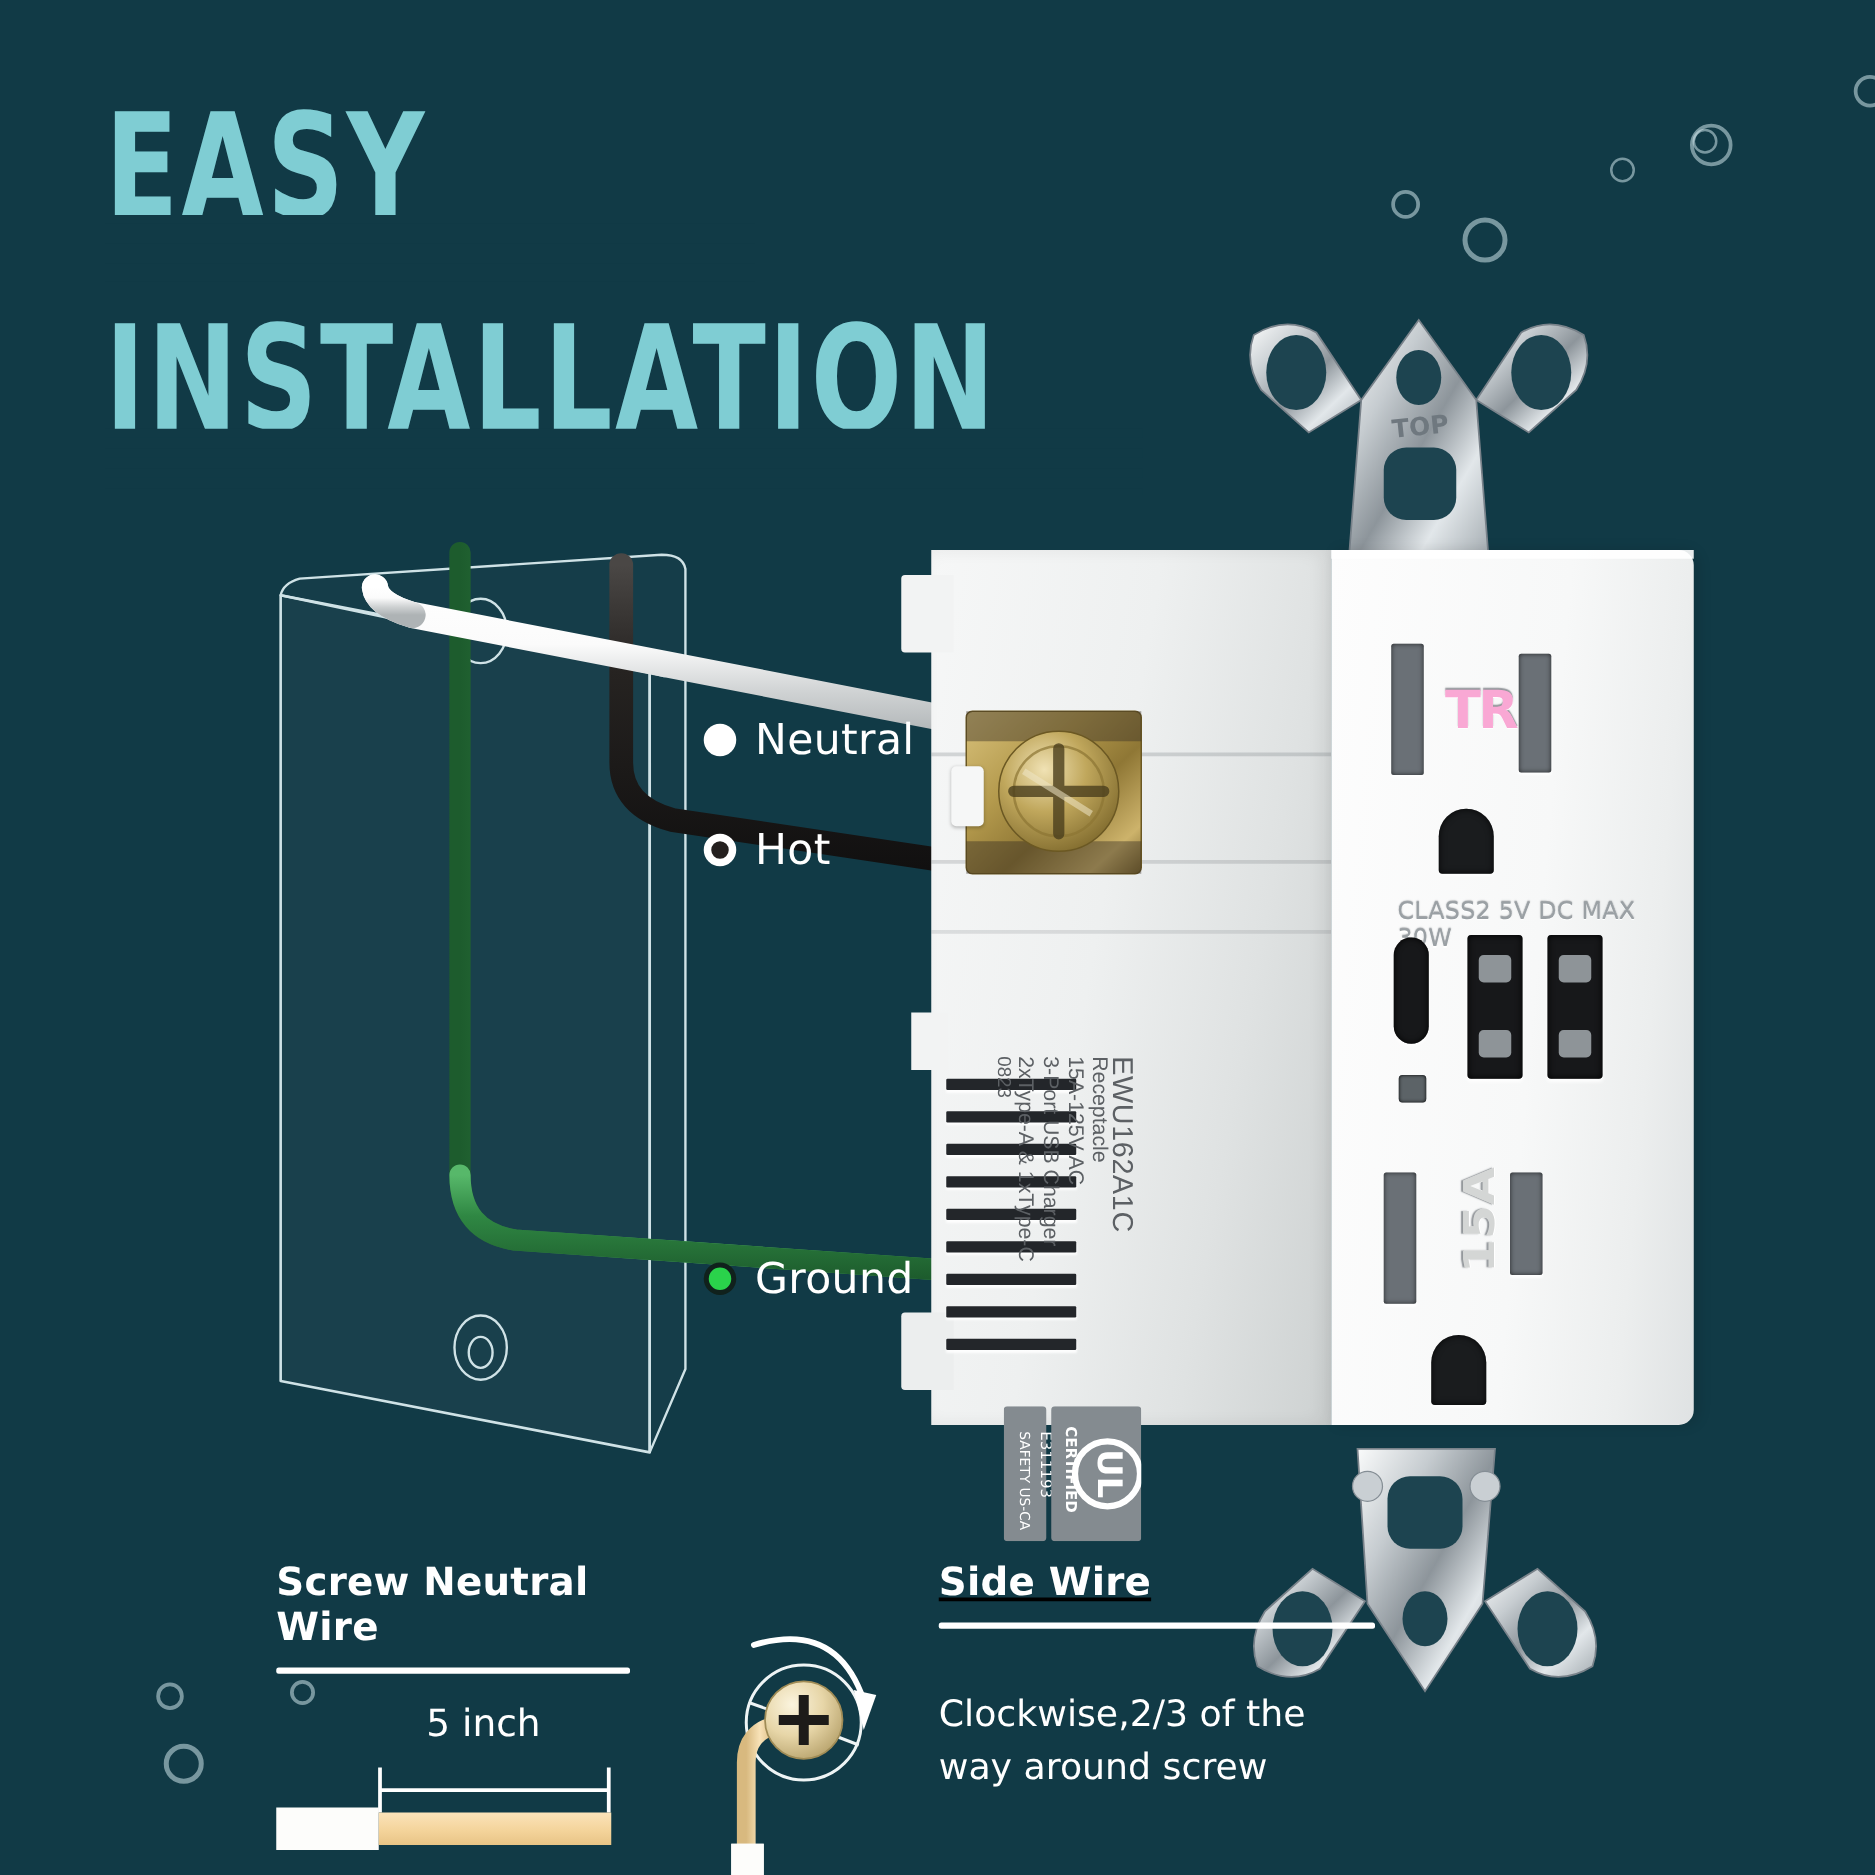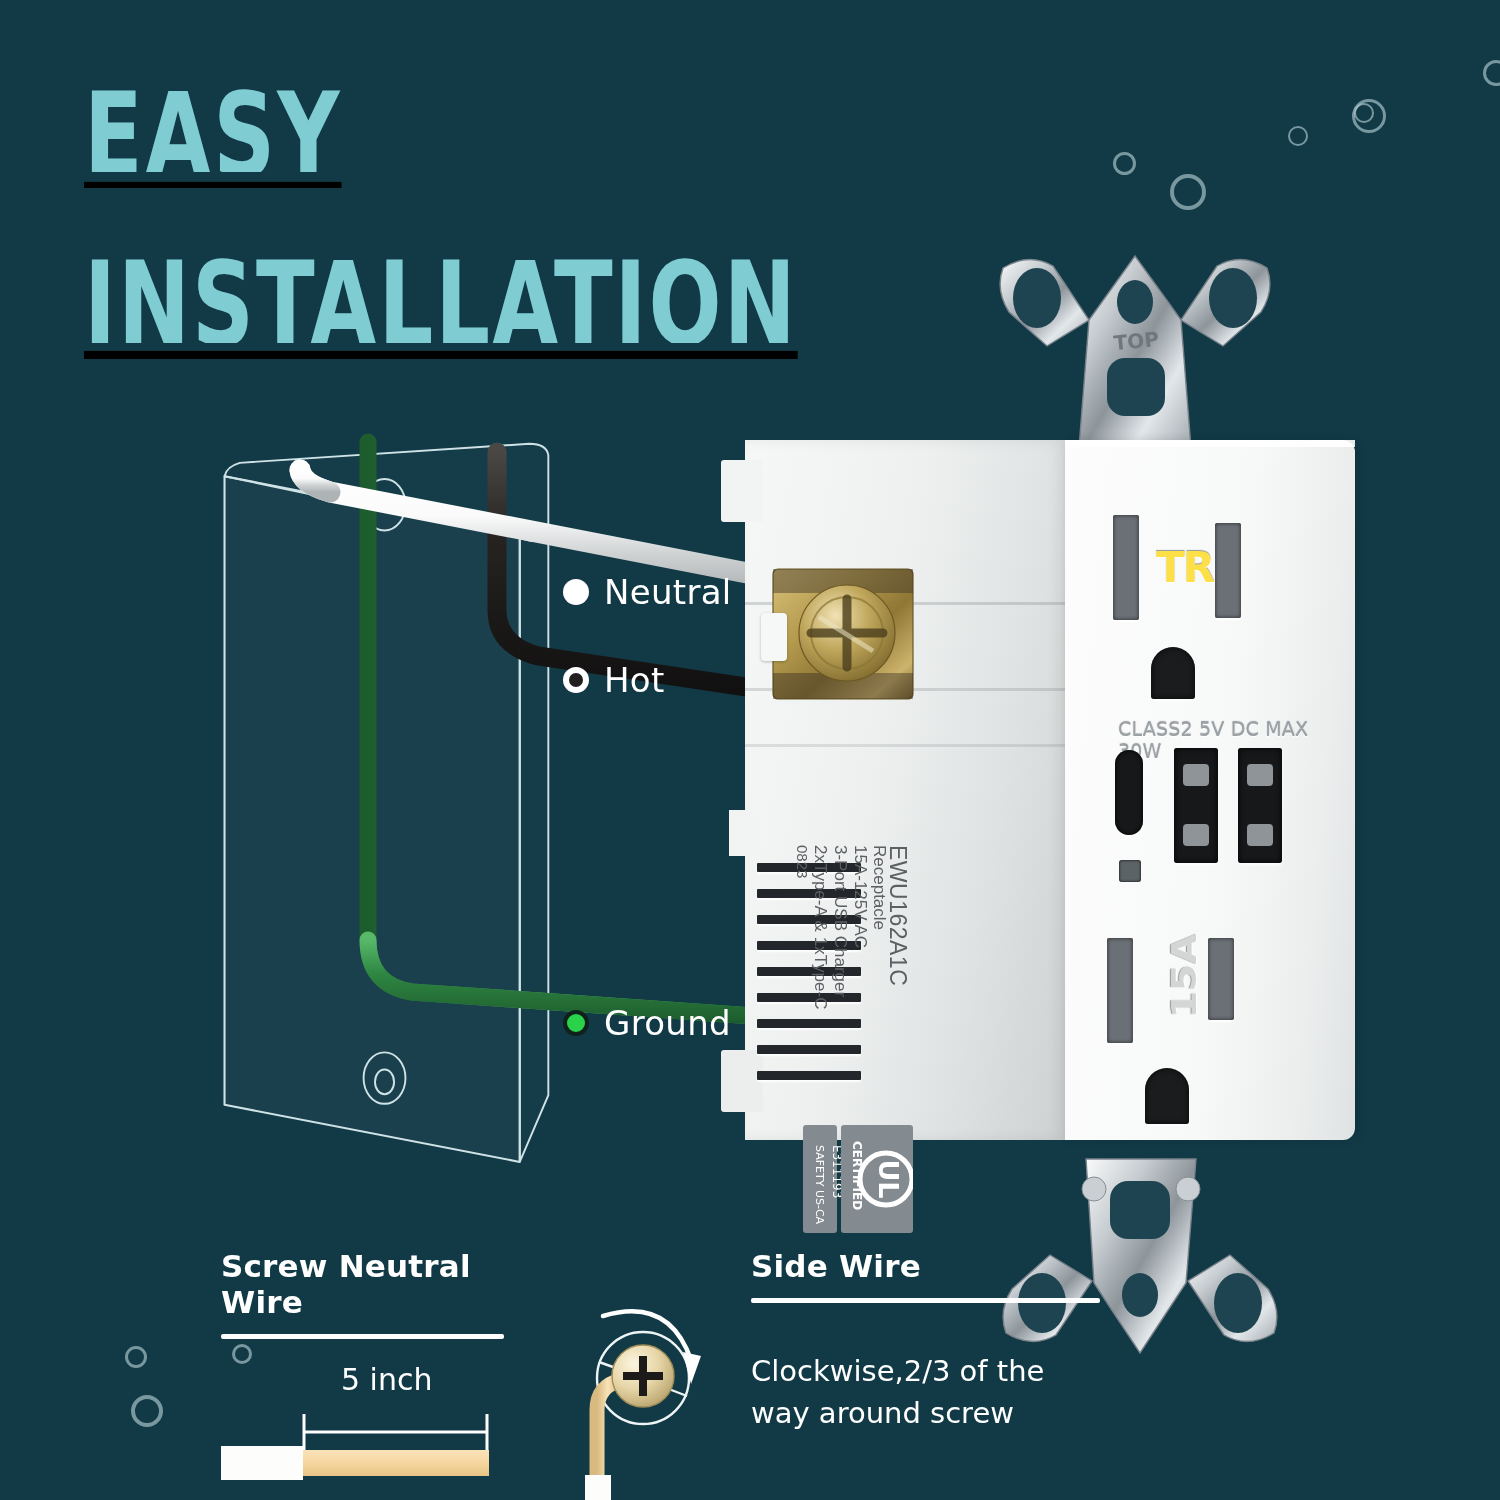--- a/index.html
+++ b/index.html
@@ -8,21 +8,21 @@
     background:#113a46;
     font-family:"Liberation Sans", sans-serif;
   }
   #stage{position:relative;width:1500px;height:1500px;background:#113a46;overflow:hidden;}
 
   
   .bubble{position:absolute;border-radius:50%;border:3px solid rgba(205,228,233,.55);box-sizing:border-box;}
 
   
   #headline{position:absolute;left:84px;top:82px;width:880px;}
-  .hl-line{position:relative;line-height:.92;text-decoration:underline;}
+  .hl-line{position:relative;line-height:.92;}
   .hl-text{
     font-family:"DejaVu Sans", sans-serif;
     font-weight:bold;
     color:#7fcdd3;
     letter-spacing:2px;
     transform:scaleY(1.35) scaleX(1.0);
     transform-origin:left top;
     display:block;
   }
   .hl1 .hl-text{font-size:86px;}
@@ -43,21 +43,21 @@
   .wlabel .txt{color:#ffffff;font-size:34px;font-family:"DejaVu Sans", sans-serif;letter-spacing:.3px;}
 
   
   .sec-title{
     color:#ffffff;font-size:31px;font-weight:bold;
     font-family:"DejaVu Sans", sans-serif;letter-spacing:.2px;
   }
   .sec-rule{height:5px;background:#ffffff;border-radius:2px;margin-top:14px;}
 
   #secScrew{position:absolute;left:221px;top:1248px;width:283px;}
-  #secSide{position:absolute;left:751px;top:1248px;width:349px;}
+  #secSide{position:absolute;left:751px;top:1248px;width:349px;text-decoration:underline;}
 
   #inchWrap{position:absolute;left:221px;top:1370px;width:285px;height:120px;}
   .inch-label{position:absolute;left:120px;top:-8px;color:#ffffff;font-size:30px;
      font-family:"DejaVu Sans", sans-serif;}
   .wire-white{position:absolute;left:0;top:76px;width:82px;height:34px;background:#fdfdfb;}
   .wire-copper{position:absolute;left:82px;top:80px;width:186px;height:26px;
      background:linear-gradient(180deg,#fbe3ba 0%,#f4d49b 55%,#e8c486 100%);}
 
   #sideText{position:absolute;left:751px;top:1350px;width:360px;color:#ffffff;
      font-size:29px;line-height:1.45;font-family:"DejaVu Sans", sans-serif;}
@@ -65,21 +65,21 @@
   #screwDiagram{position:absolute;left:565px;top:1290px;width:200px;height:210px;}
 
   
   #device{position:absolute;left:735px;top:250px;width:620px;height:1100px;}
   .face{position:absolute;}
   .slot{position:absolute;background:#6a7076;border-radius:2px;
         box-shadow:inset 0 0 4px rgba(0,0,0,.65), 0 2px 2px rgba(255,255,255,.85);}
   .gslot{position:absolute;background:#1a1c1e;border-radius:22px 22px 3px 3px;
         box-shadow:inset 0 0 6px rgba(0,0,0,.8), 0 2px 2px rgba(255,255,255,.8);}
 
-  .emboss{position:absolute;color:#fde047;font-weight:bold;
+  .emboss{position:absolute;color:#f9a8d4;font-weight:bold;
           font-family:"DejaVu Sans", sans-serif;
           text-shadow:0 1px 0 rgba(255,255,255,.95), 0 -1px 1px rgba(120,125,130,.8);}
 
   .vent{position:absolute;background:#23262a;border-radius:1px;
         box-shadow:0 2px 2px rgba(255,255,255,.9);}
 
   #labelBlock{position:absolute;left:72px;top:595px;width:104px;height:270px;}
   .lbl-rot{
     position:absolute;transform:rotate(90deg);transform-origin:left top;
     color:#5c6064;font-family:"Liberation Sans", sans-serif;white-space:nowrap;

